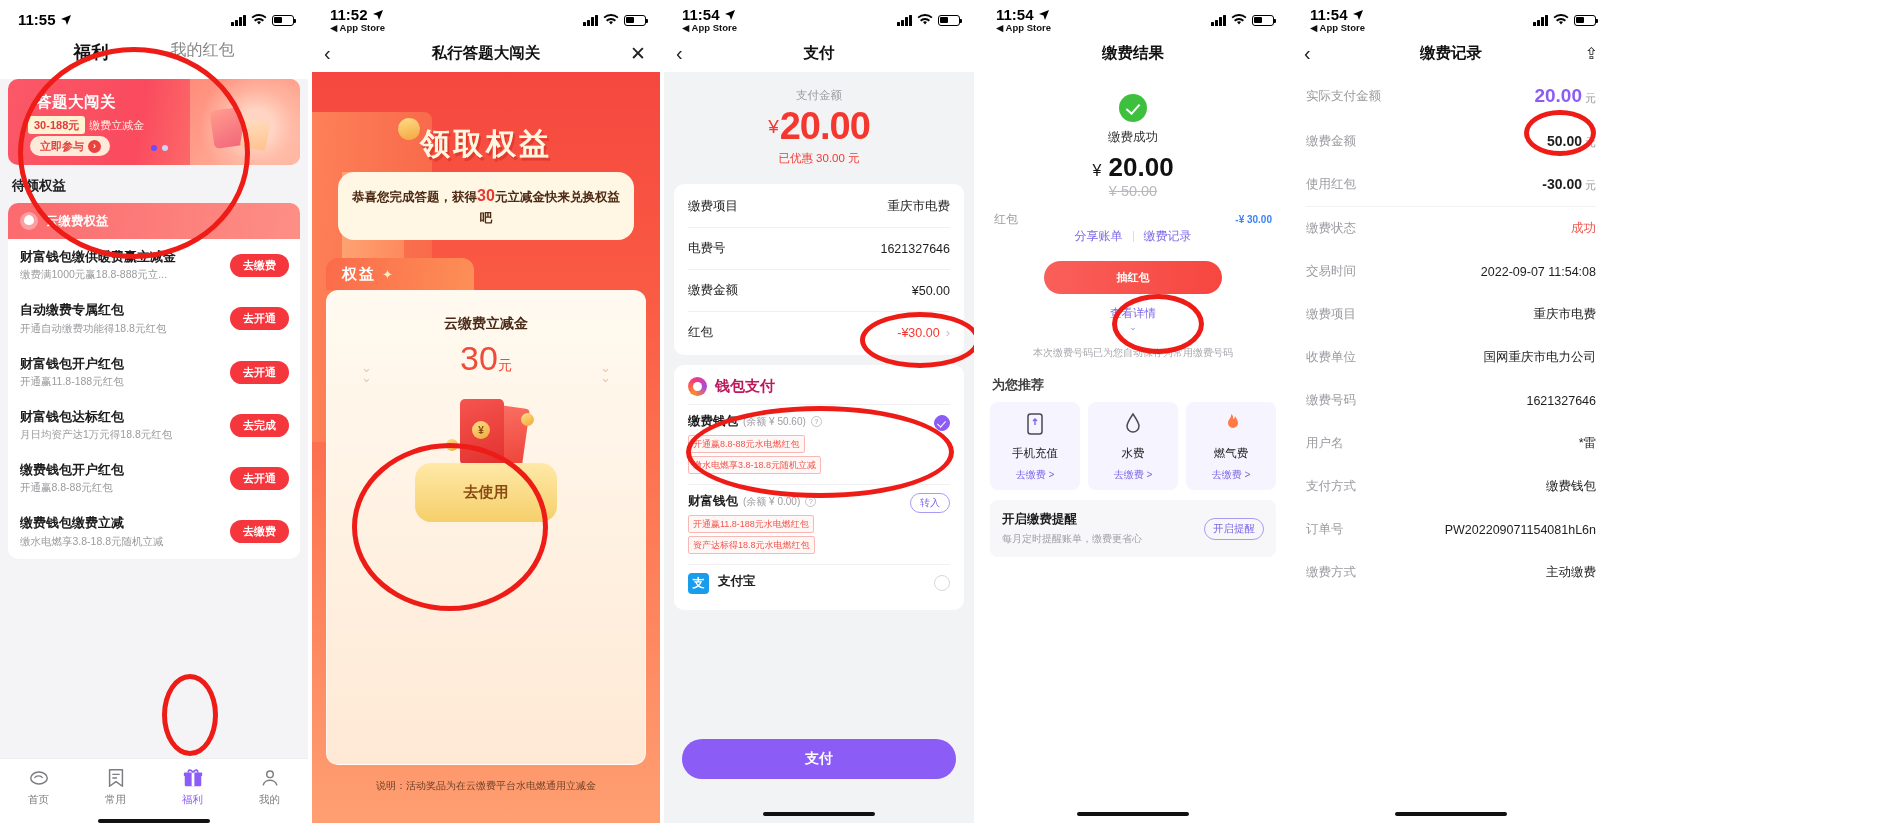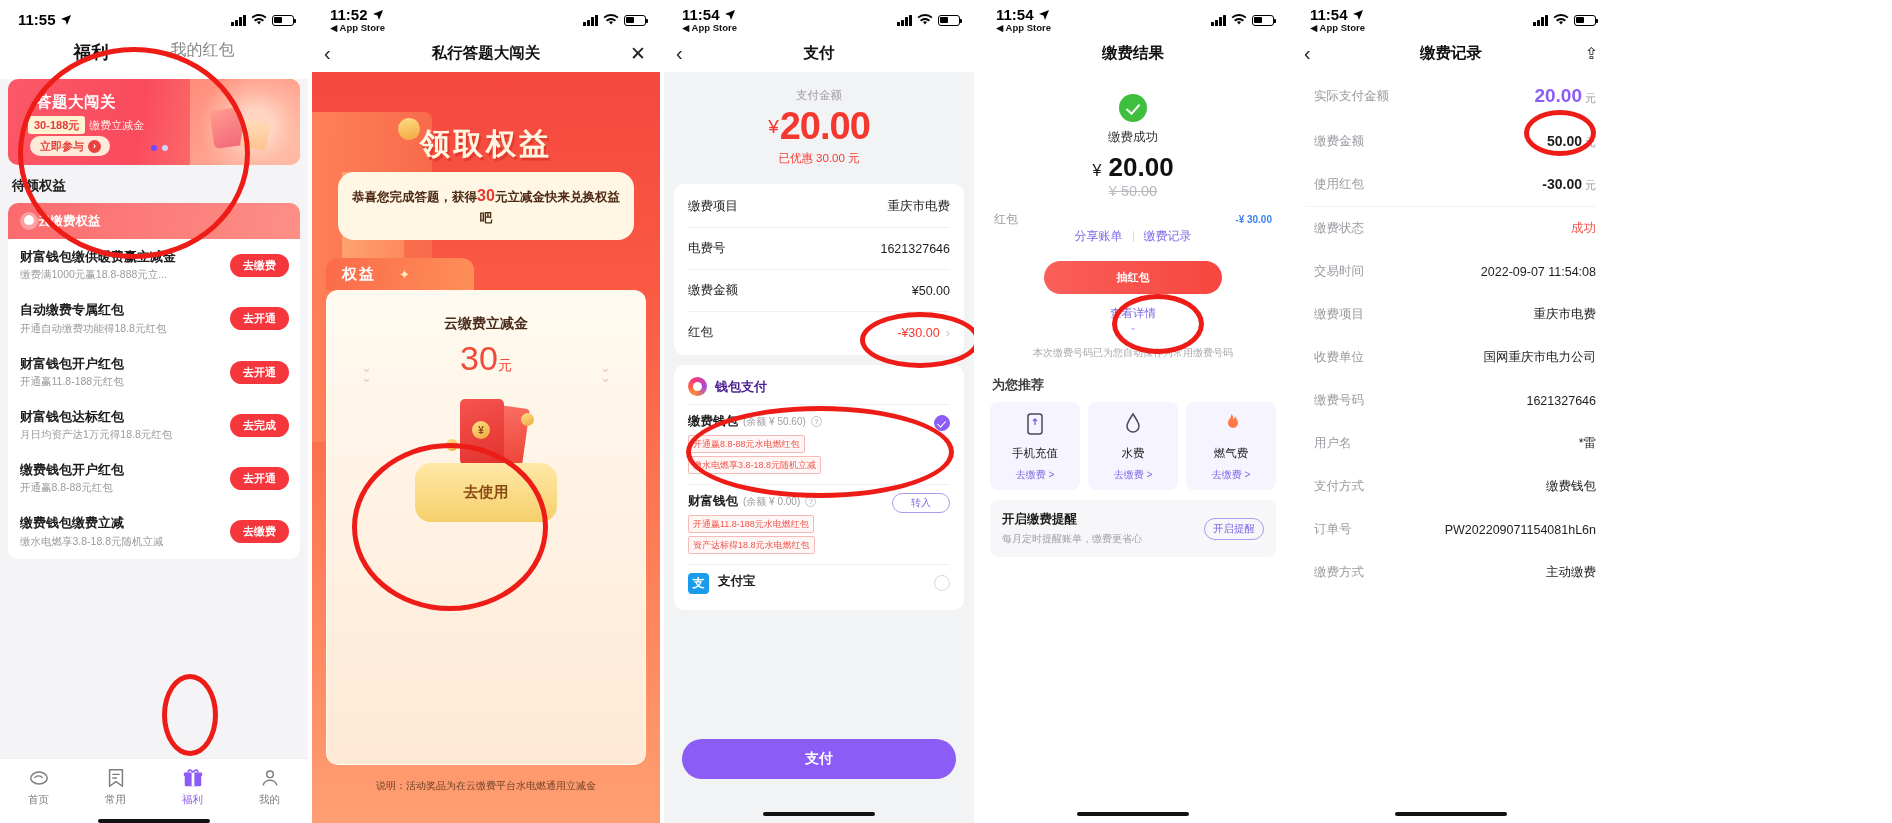--- a/index.html
+++ b/index.html
@@ -53,21 +53,21 @@
   .b-pill { background:#fff3d4; color:#e23b3b; font-weight:800; font-size:11px; padding:1.5px 6px; border-radius:3px;}
   .b-t2s { color:#ffe9df; font-size:11px;}
   .b-btn { position:absolute; left:22px; top:57px; background:#ffe9d8; color:#e2453e; font-size:11px; font-weight:700;
      padding:2.5px 9px 2.5px 10px; border-radius:11px; display:flex; align-items:center; gap:4px;}
   .b-btn span.arw{width:13px;height:13px;border-radius:50%;background:#e8433f;color:#fff;display:flex;align-items:center;justify-content:center;font-size:9px;}
   .b-dots{position:absolute;left:143px;top:66px;display:flex;gap:5px;}
   .b-dots i{width:6px;height:6px;border-radius:50%;background:#cfd4ff;display:block;}
   .b-dots i.on{background:#6a4bff;}
   .sec-title { font-size:13.5px; font-weight:700; color:#222; padding:12px 12px 8px; }
   .card { margin:0 8px; background:#fff; border-radius:10px; overflow:hidden; }
-  .card-head { background:linear-gradient(100deg,#fb6a6e,#fd8f86); padding:9px 12px; display:flex; align-items:center; gap:0;}
+  .card-head { background:linear-gradient(100deg,#fb6a6e,#fd8f86); padding:9px 12px; display:flex; align-items:center; gap:8px;}
   .ch-ico { width:18px;height:18px;border-radius:50%;background:rgba(255,255,255,.35);position:relative;}
   .ch-ico::after{content:"";position:absolute;left:4px;top:3px;width:10px;height:10px;border-radius:50% 50% 50% 50%/60% 60% 40% 40%;background:#fff;}
   .ch-txt{color:#fff;font-size:12.5px;font-weight:700;}
   .row { display:flex; align-items:center; justify-content:space-between; padding:10px 12px 10px;gap:18px; }
   .row-l { max-width:196px; }
   .row-t { font-size:13px; font-weight:700; color:#1b1b1b; line-height:1.25;}
   .row-s { font-size:10.5px; color:#9b9b9f; margin-top:3px; white-space:nowrap; overflow:hidden; text-overflow:ellipsis; width:192px;}
   .row-btn { background:#f5363c; color:#fff; font-size:11px; font-weight:600; border-radius:12px; padding:4px 13px; border:none; white-space:nowrap;}
   .tabbar { position:absolute; left:0; right:0; bottom:0; height:72px; background:#fff; border-top:1px solid #eee;
      display:flex; align-items:flex-start; padding-top:8px;}
@@ -83,21 +83,21 @@
      background:linear-gradient(95deg,#ff8a5c,#f76a4a);opacity:.85;border-radius:0 8px 0 0;}
   .p2-bg-bld2{position:absolute;left:30px;top:100px;width:62px;height:250px;background:linear-gradient(95deg,#ffb27e,#ff8c5c);opacity:.75;}
   .p2-title { position:absolute; top:52px; left:0; right:0; text-align:center; color:#fff7e2;
      font-size:30px; font-weight:900; letter-spacing:3px; text-shadow:2px 3px 0 #e23c2e;}
   .p2-coin{position:absolute;left:86px;top:46px;width:22px;height:22px;border-radius:50%;background:linear-gradient(150deg,#ffe08a,#f2a33a);transform:rotate(18deg);}
   .p2-bubble { position:absolute; top:100px; left:26px; right:26px; background:#fff6e4; border-radius:16px;
      padding:12px 14px; text-align:center; font-size:12.5px; font-weight:700; color:#4d2a15; line-height:1.55;}
   .p2-bubble em{font-style:normal;color:#e8392e;font-size:16px;font-weight:900;}
   .p2-cardwrap{position:absolute;left:14px;right:14px;top:186px;bottom:58px;}
   .p2-tag { background:linear-gradient(100deg,#fb6b4a,#fd8f57); width:148px; border-radius:12px 12px 0 0;
-     padding:7px 0 6px 16px; color:#fff; font-size:15px; font-weight:900; letter-spacing:2px; display:flex; align-items:center; gap:23px;}
+     padding:7px 0 6px 16px; color:#fff; font-size:15px; font-weight:900; letter-spacing:2px; display:flex; align-items:center; gap:6px;}
   .p2-tag i{font-style:normal;font-size:13px;color:#ffe9bd;}
   .p2-card{background:linear-gradient(180deg,#fffaf0,#ffe9d5);border-radius:12px;height:calc(100% - 32px);position:relative;
      border:1px solid rgba(255,255,255,.6);}
   .p2-ct { position:absolute; left:0; right:0; top:24px; text-align:center; font-size:14px; font-weight:700; color:#4a2a18;}
   .p2-amt { position:absolute; left:0; right:0; top:48px; text-align:center; color:#ef4b3a; font-size:34px; font-weight:400;}
   .p2-amt small{font-size:14px;}
   .p2-chev{position:absolute;left:34px;top:72px;color:#e9c7ad;font-size:13px;line-height:.8;}
   .p2-chev2{position:absolute;right:34px;top:72px;color:#e9c7ad;font-size:13px;line-height:.8;}
   .p2-hb { position:absolute; left:50%; transform:translateX(-50%); top:108px; width:96px; height:74px;}
   .hb-a{position:absolute;left:22px;top:0;width:44px;height:66px;border-radius:5px;background:linear-gradient(160deg,#f7544f,#e0322f);}
@@ -122,33 +122,33 @@
   .p3-row{display:flex;align-items:center;justify-content:space-between;padding:12px 14px;}
   .p3-k{font-size:12.5px;color:#1e1e1e;}
   .p3-v{font-size:12.5px;color:#1e1e1e;}
   .p3-v.red{color:#f5382f;}
   .p3-div{height:1px;background:#f0f0f2;margin:0 14px;}
   .p3-sect{background:#fff;border-radius:10px;margin:10px 10px 0;padding:10px 0 6px;}
   .p3-shead{display:flex;align-items:center;gap:8px;padding:2px 14px 8px;}
   .cloud-ico{width:19px;height:19px;border-radius:50%;
     background:conic-gradient(from 210deg,#ff8a2b,#f5397a,#a84bd8,#ff8a2b);position:relative;}
   .cloud-ico::after{content:"";position:absolute;inset:5px;border-radius:50%;background:#fff;}
-  .p3-stxt{font-size:13px;font-weight:700;color:#4c1d95;}
+  .p3-stxt{font-size:15px;font-weight:700;color:#be185d;}
   .pm-row{display:flex;align-items:flex-start;justify-content:space-between;padding:8px 14px 10px;}
   .pm-l{flex:1;}
   .pm-t{display:flex;align-items:center;gap:5px;}
   .pm-name{font-size:12.5px;color:#1e1e1e;font-weight:600;}
   .pm-bal{font-size:10px;color:#9b9ba1;}
   .pm-q{width:11px;height:11px;border:1px solid #c3c3c8;border-radius:50%;font-size:7.5px;color:#a6a6ac;display:inline-flex;align-items:center;justify-content:center;}
   .pm-tags{display:flex;flex-direction:column;gap:3px;margin-top:5px;align-items:flex-start;}
   .pm-tag{border:1px solid #f7b9b6;color:#f0554c;font-size:9px;padding:1.5px 4px;border-radius:2px;background:#fff7f6;white-space:nowrap;}
   .pm-radio{width:16px;height:16px;border-radius:50%;border:1.3px solid #d8d8dd;flex:0 0 auto;margin-top:2px;}
   .pm-radio.on{background:#8b5cf6;border-color:#8b5cf6;position:relative;}
   .pm-radio.on::after{content:"";position:absolute;left:4.3px;top:3.3px;width:4px;height:7px;border:1.8px solid #fff;border-top:0;border-left:0;transform:rotate(42deg);}
-  .pm-transfer{border:1px solid #a99bf2;color:#7b68e8;font-size:10px;border-radius:10px;padding:2px 18px;background:#fff;white-space:nowrap;}
+  .pm-transfer{border:1px solid #a99bf2;color:#7b68e8;font-size:10px;border-radius:10px;padding:2px 9px;background:#fff;white-space:nowrap;}
   .ali-ico{width:21px;height:21px;border-radius:4px;background:#1a9cec;color:#fff;font-size:12px;font-weight:700;display:flex;align-items:center;justify-content:center;}
   .p3-paybtn{position:absolute;left:18px;right:18px;bottom:44px;background:#8b5cf6;color:#fff;border-radius:22px;
      text-align:center;padding:11px 0;font-size:14px;font-weight:600;}
 
   
   .p4-body{height:calc(823px - 34px - 38px);background:#fff;position:relative;overflow:hidden;}
   .ok-ico{width:28px;height:28px;border-radius:50%;background:#3ec03e;margin:22px auto 0;position:relative;}
   .ok-ico::after{content:"";position:absolute;left:9.5px;top:7px;width:6px;height:11px;border:2.2px solid #fff;border-top:0;border-left:0;transform:rotate(42deg);}
   .p4-ok{text-align:center;font-size:12.5px;color:#333;margin-top:7px;}
   .p4-amt{text-align:center;font-size:26px;font-weight:700;color:#111;margin-top:6px;}
@@ -170,21 +170,21 @@
   .p4-gn{font-size:11.5px;color:#1e1e1e;margin-top:6px;}
   .p4-ga{font-size:10px;color:#7b68e8;margin-top:7px;}
   .p4-remind{margin:10px 12px 0;background:#f7f7fa;border-radius:8px;padding:11px 12px;display:flex;align-items:center;justify-content:space-between;}
   .p4-rt{font-size:12.5px;font-weight:700;color:#1e1e1e;}
   .p4-rs{font-size:10px;color:#a0a0a6;margin-top:4px;}
   .p4-rb{border:1px solid #a99bf2;color:#7b68e8;font-size:10.5px;border-radius:11px;padding:3px 8px;white-space:nowrap;}
 
   
   .p5-body{height:calc(823px - 34px - 38px);background:#fff;overflow:hidden;}
   .p5-row{display:flex;justify-content:space-between;align-items:center;padding:13px 14px;}
-  .p5-k{font-size:12.5px;color:#9b9ba1;margin-left:8px;}
+  .p5-k{font-size:12.5px;color:#9b9ba1;}
   .p5-v{font-size:12.5px;color:#1e1e1e;}
   .p5-v.big{font-size:19px;color:#8b5cf6;font-weight:700;}
   .p5-v.big em{font-style:normal;font-size:11px;color:#9b9ba1;font-weight:400;margin-left:3px;}
   .p5-v.amt{font-size:14px;font-weight:600;}
   .p5-v.amt em{font-style:normal;font-size:11px;color:#9b9ba1;font-weight:400;margin-left:3px;}
   .p5-v.ok{color:#f0554c;}
   .p5-div{height:1px;background:#f2f2f4;margin:0 14px;}
 
   
   .ell{position:absolute;border:5px solid #ee1c17;border-radius:50%;pointer-events:none;}

